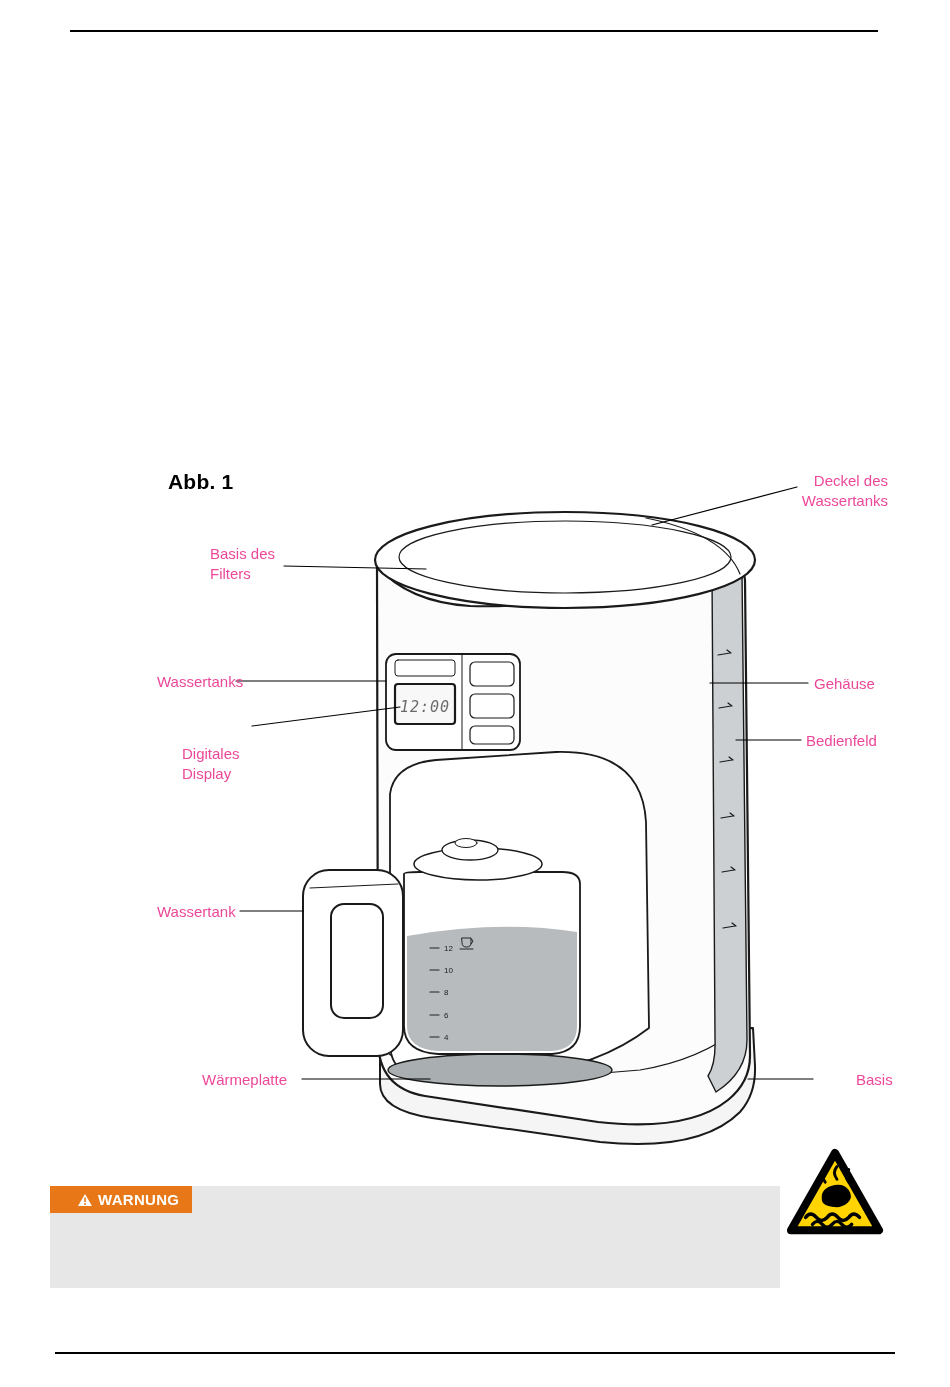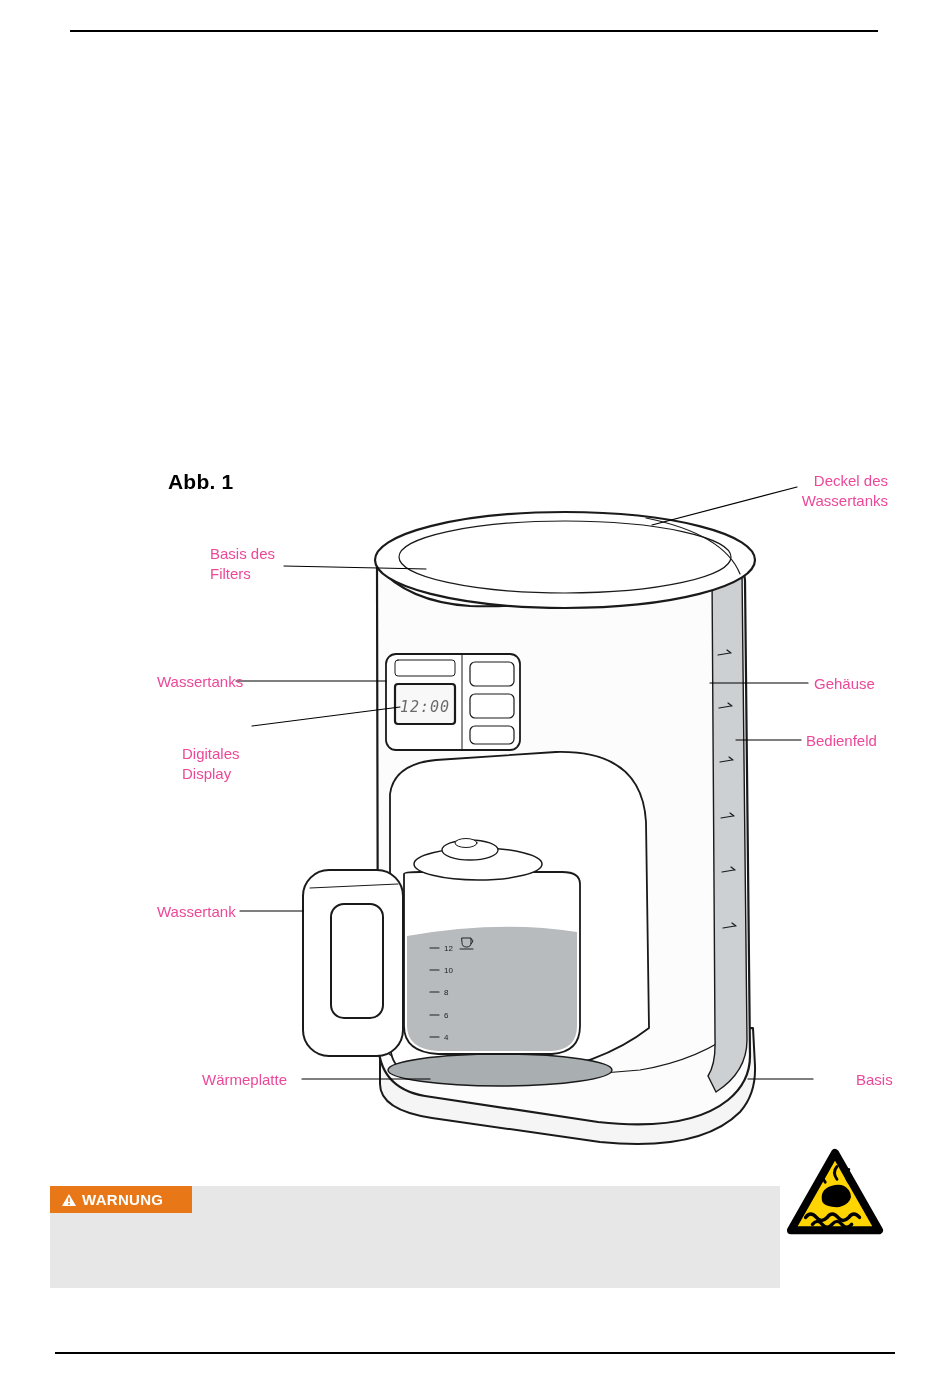--- a/index.html
+++ b/index.html
@@ -19,21 +19,21 @@
     position:absolute;font-size:15px;font-weight:400;line-height:1.32;color:#ec4899;
   }
   .ta-r{text-align:right;}
   .warning-box{
     position:absolute;left:50px;top:1186px;width:730px;height:102px;
     background:#e7e7e7;
   }
   .warning-tab{
     position:absolute;left:50px;top:1186px;width:142px;height:27px;
     background:#e87817;color:#ffffff;display:flex;align-items:center;
-    gap:5px;padding-left:11px;box-sizing:border-box;
+    gap:5px;padding-left:27px;box-sizing:border-box;
     font-size:15px;font-weight:700;letter-spacing:.3px;
   }
   .hazard-icon{position:absolute;left:786px;top:1142px;width:98px;height:100px;}
 </style>
 </head>
 <body>
 
 <div class="page">
 
   <div class="rule rule-top"></div>

